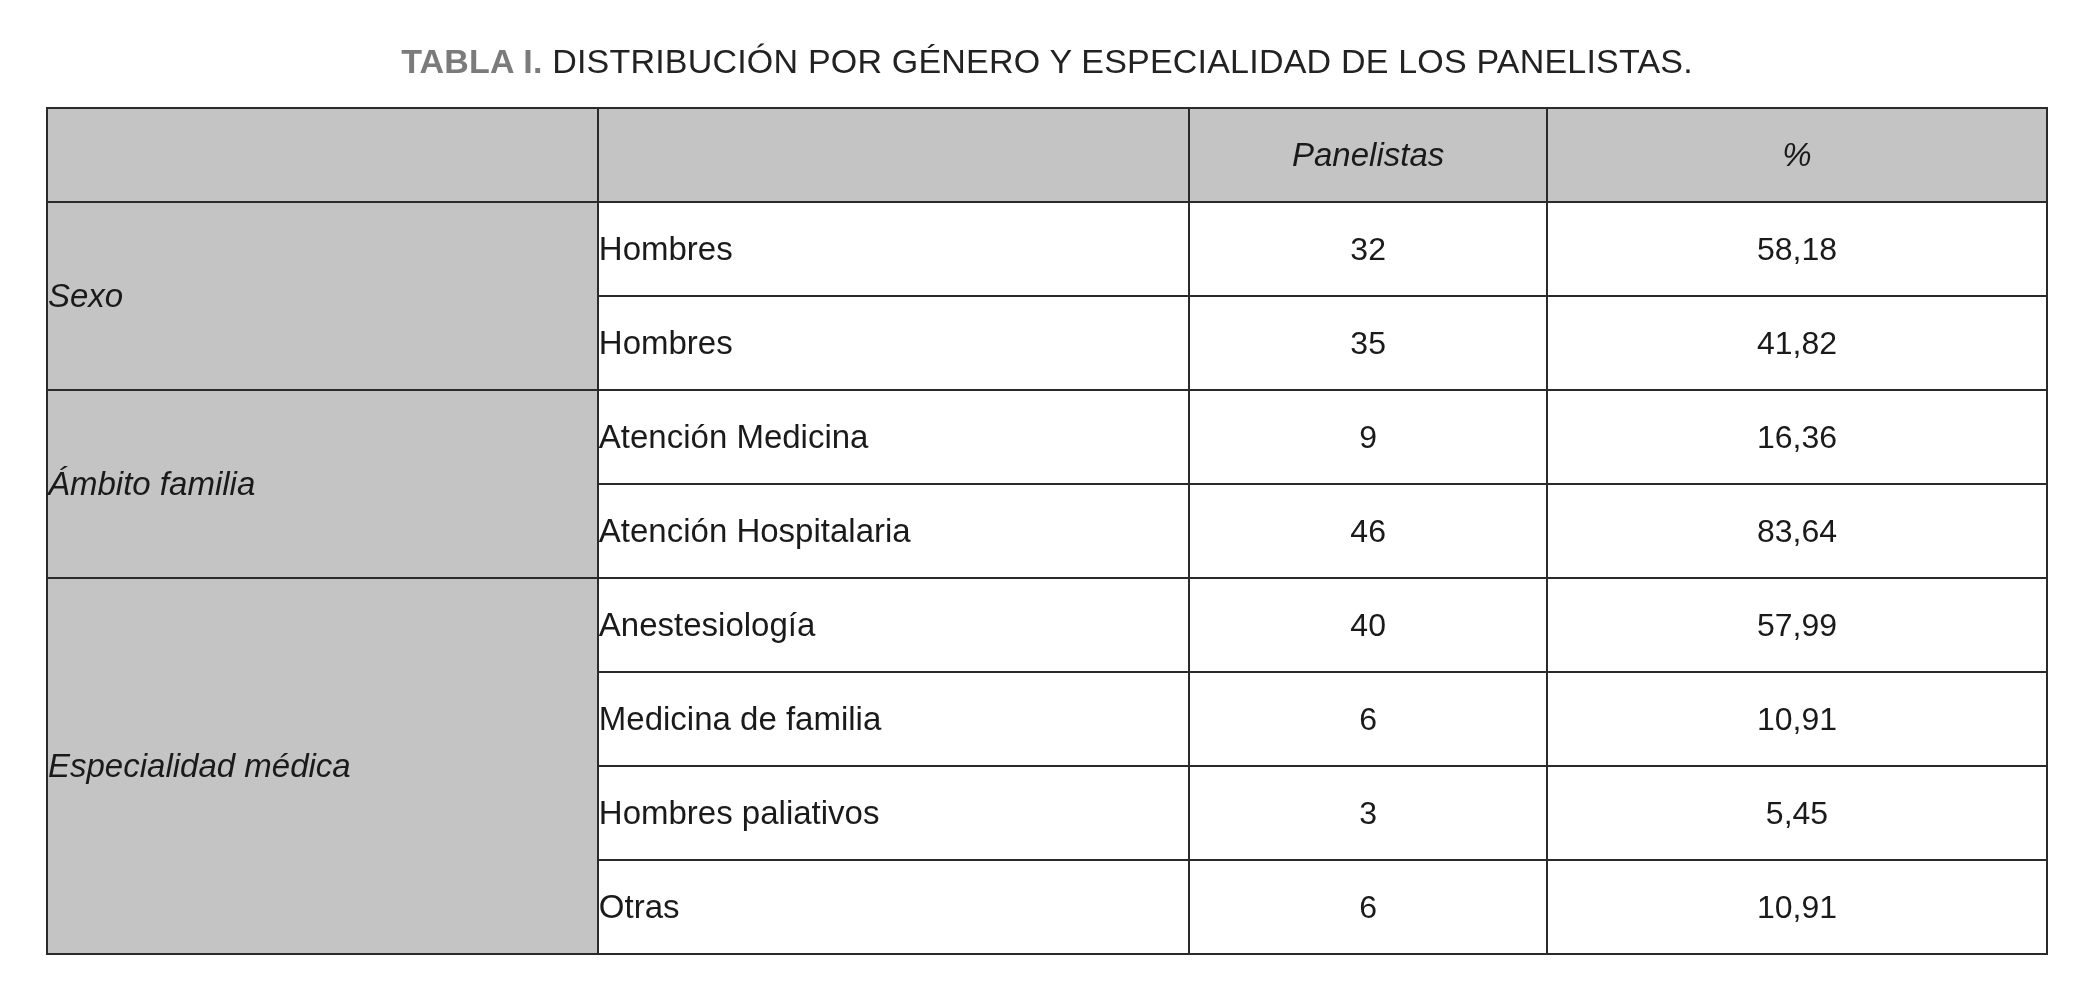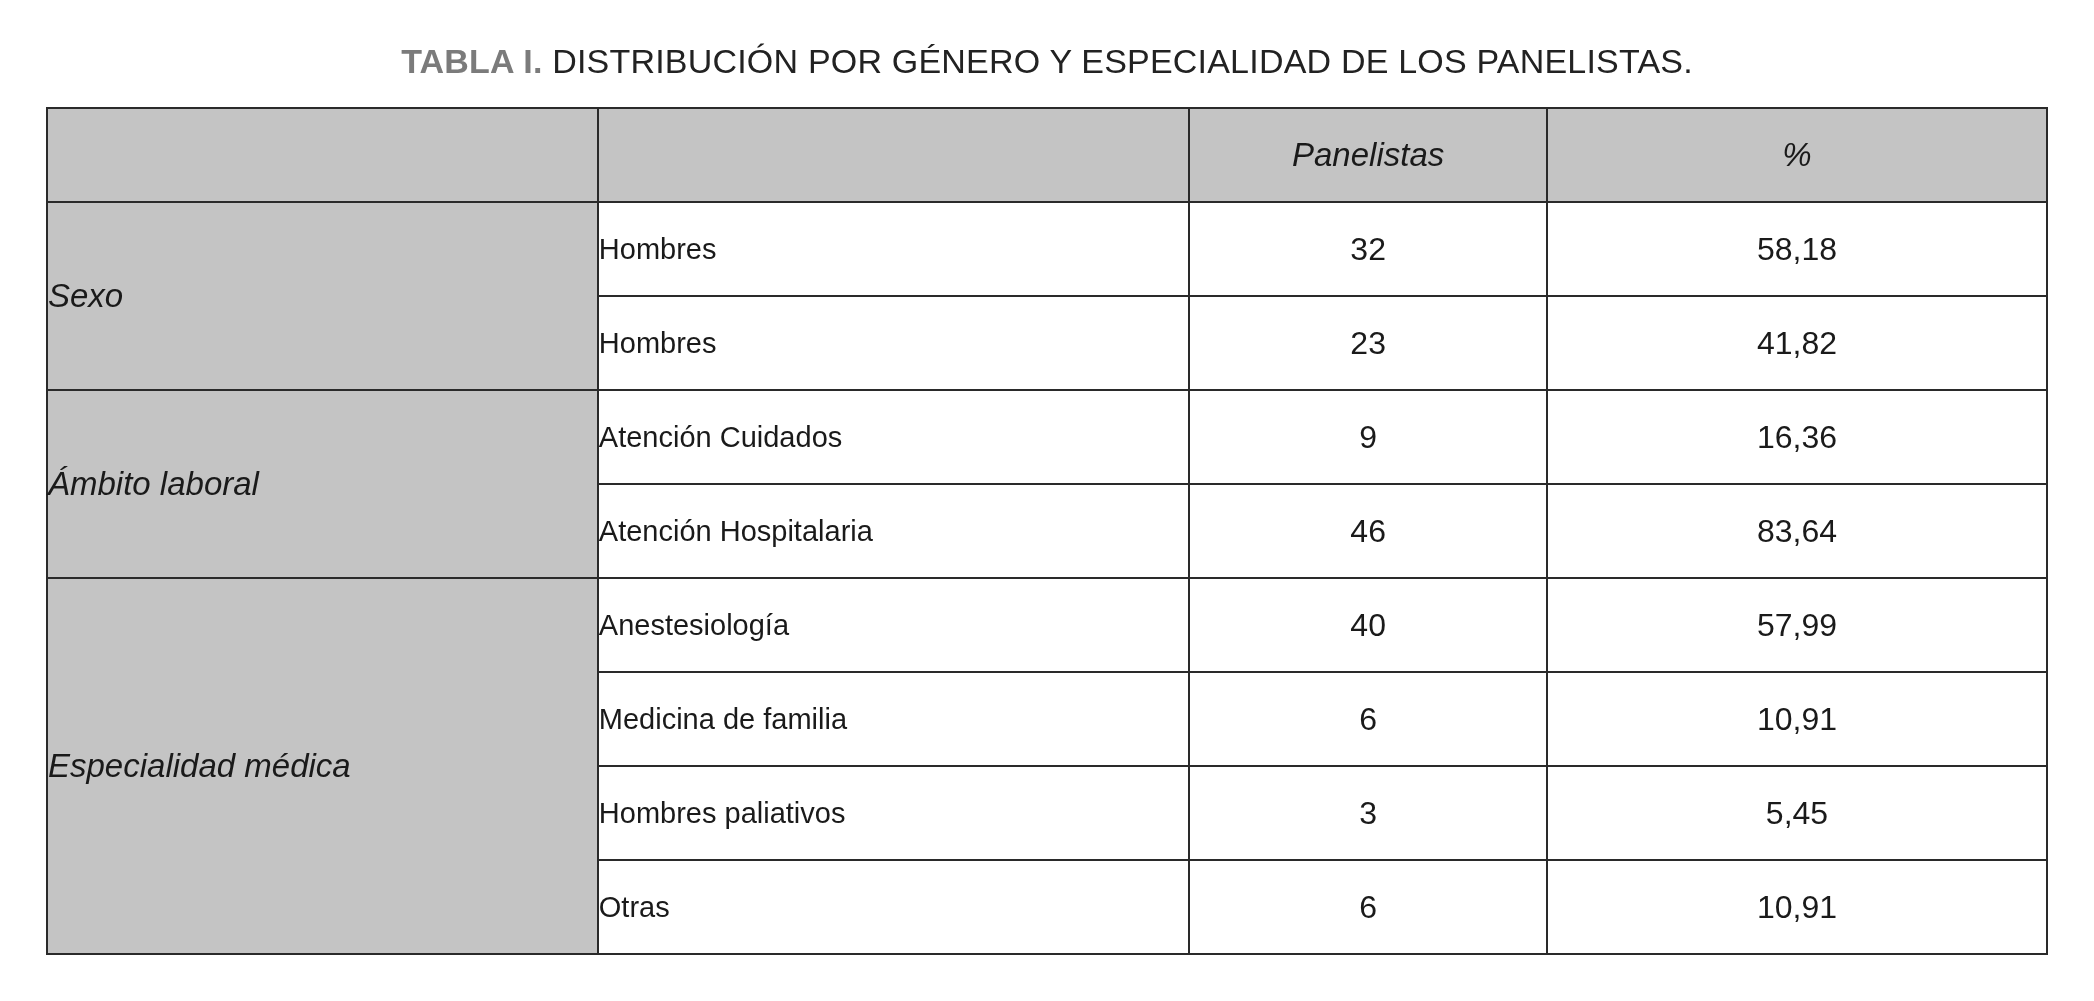--- a/index.html
+++ b/index.html
@@ -64,21 +64,21 @@
   .col-panelistas { width: 350px; }
   .col-pct { width: 490px; }
 
   .group-cell {
     background: #c4c4c4;
     font-style: italic;
     font-size: 33px;
     text-align: left;
   }
   .label-cell {
-    font-size: 29px;
+    font-size: 33px;
     text-align: left;
     padding-left: 22px;
     height: 92px;
     background: #ffffff;
   }
   .num-cell {
     font-size: 32px;
     text-align: center;
     background: #ffffff;
   }
@@ -104,27 +104,27 @@
         </tr>
 
         <tr>
           <td class="group-cell" rowspan="2">Sexo</td>
           <td class="label-cell">Hombres</td>
           <td class="num-cell">32</td>
           <td class="num-cell">58,18</td>
         </tr>
         <tr>
           <td class="label-cell">Hombres</td>
-          <td class="num-cell">23</td>
+          <td class="num-cell">35</td>
           <td class="num-cell">41,82</td>
         </tr>
 
         <tr>
-          <td class="group-cell" rowspan="2">Ámbito laboral</td>
-          <td class="label-cell">Atención Cuidados</td>
+          <td class="group-cell" rowspan="2">Ámbito familia</td>
+          <td class="label-cell">Atención Medicina</td>
           <td class="num-cell">9</td>
           <td class="num-cell">16,36</td>
         </tr>
         <tr>
           <td class="label-cell">Atención Hospitalaria</td>
           <td class="num-cell">46</td>
           <td class="num-cell">83,64</td>
         </tr>
 
         <tr>

